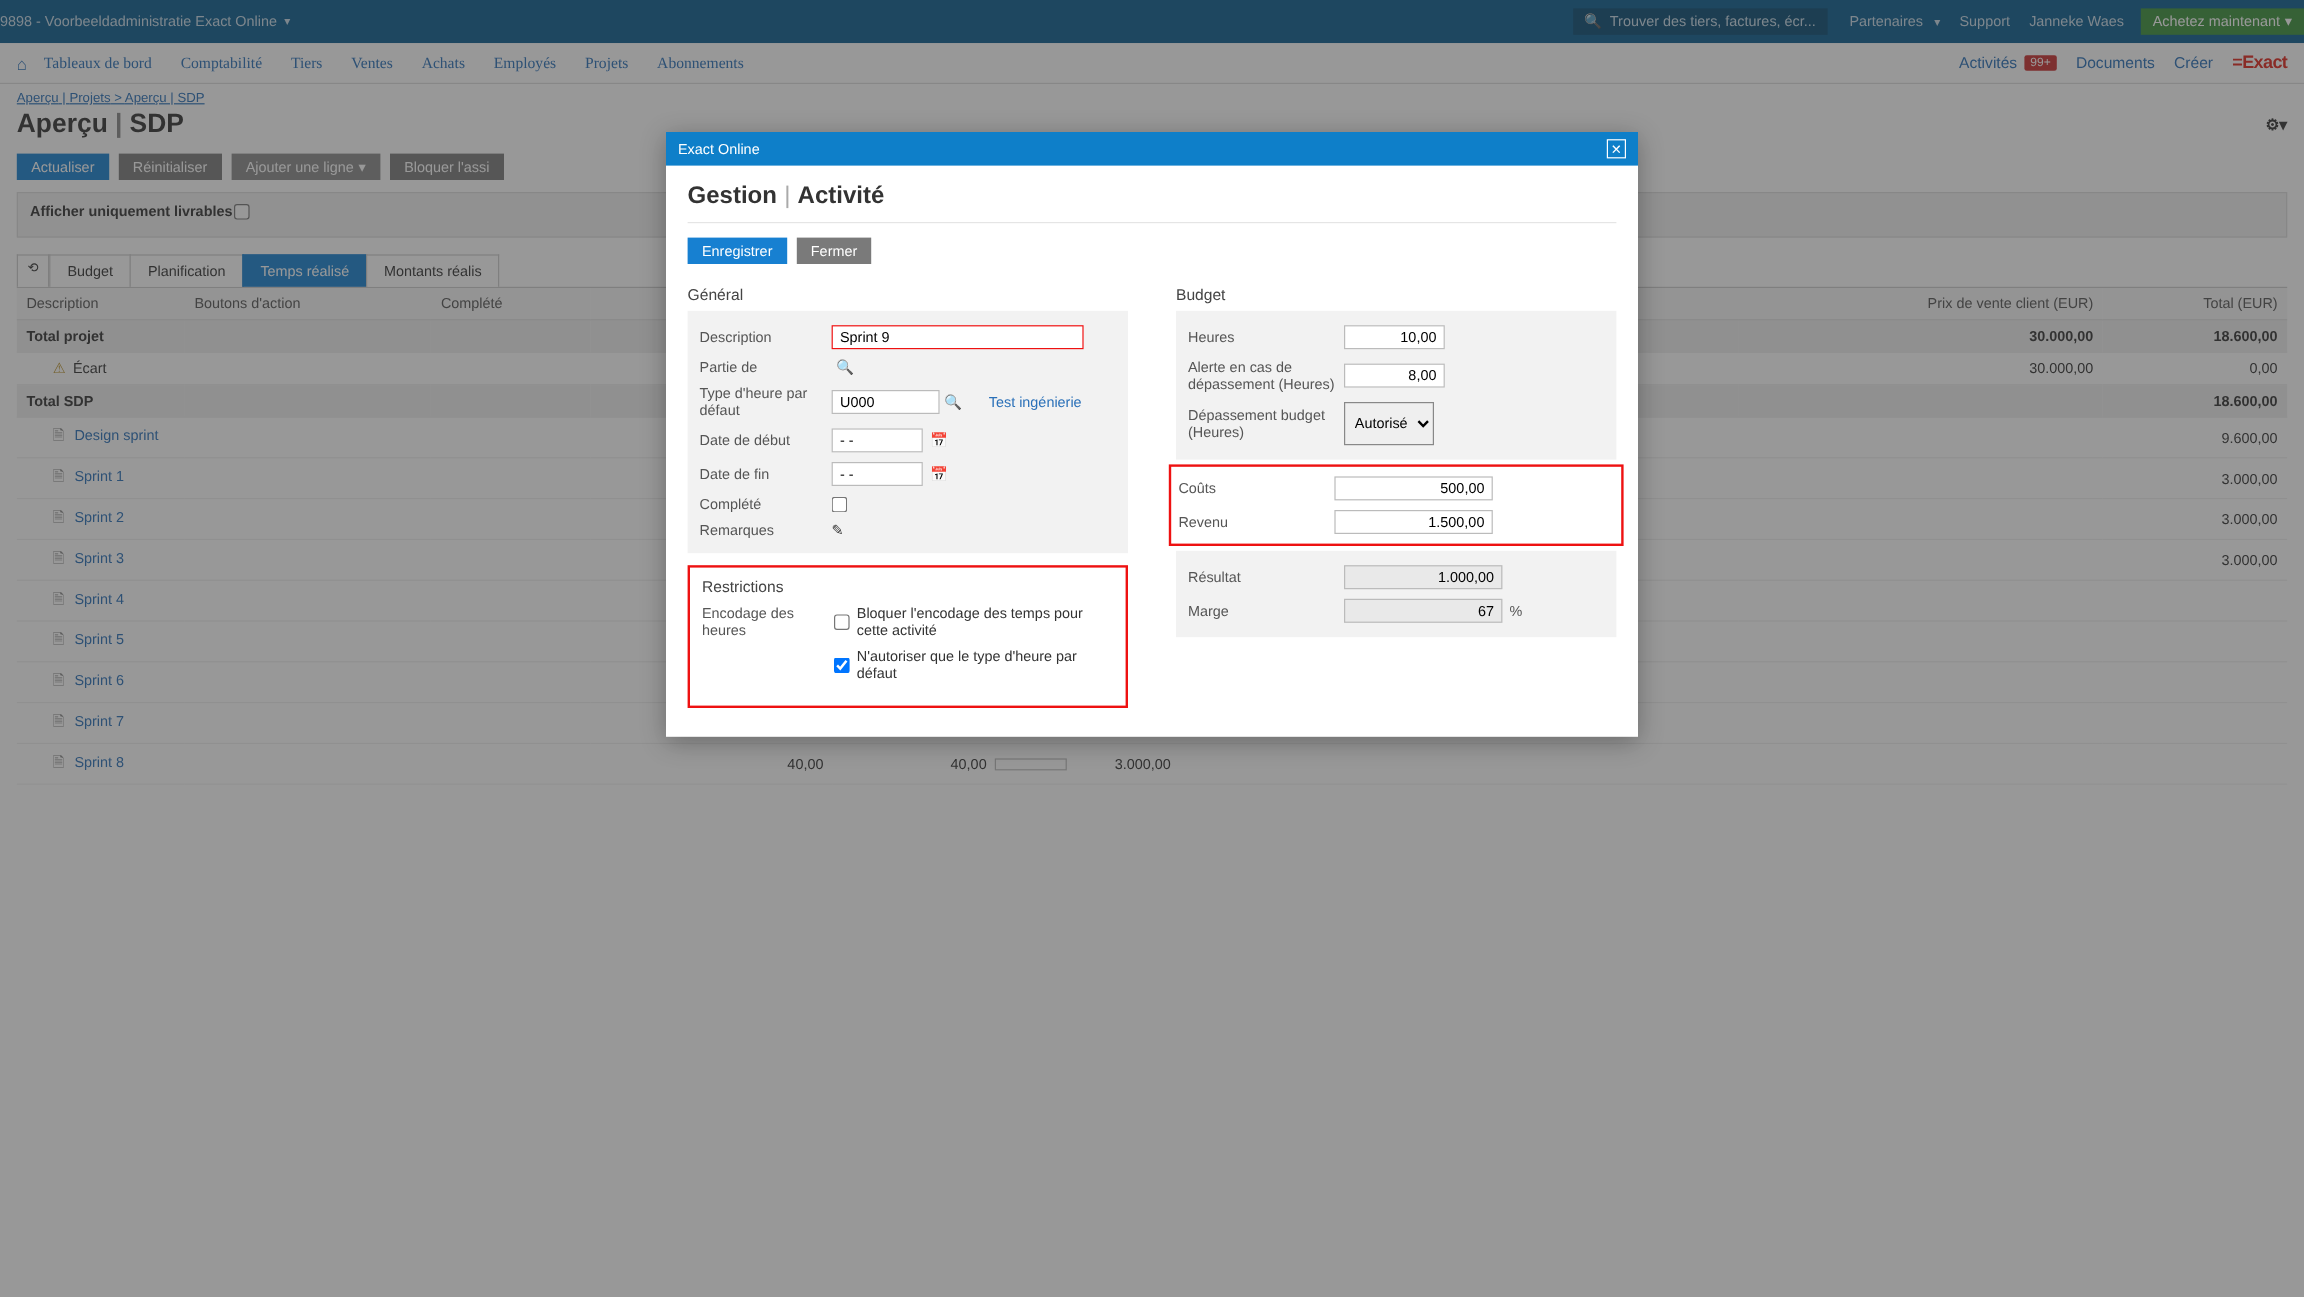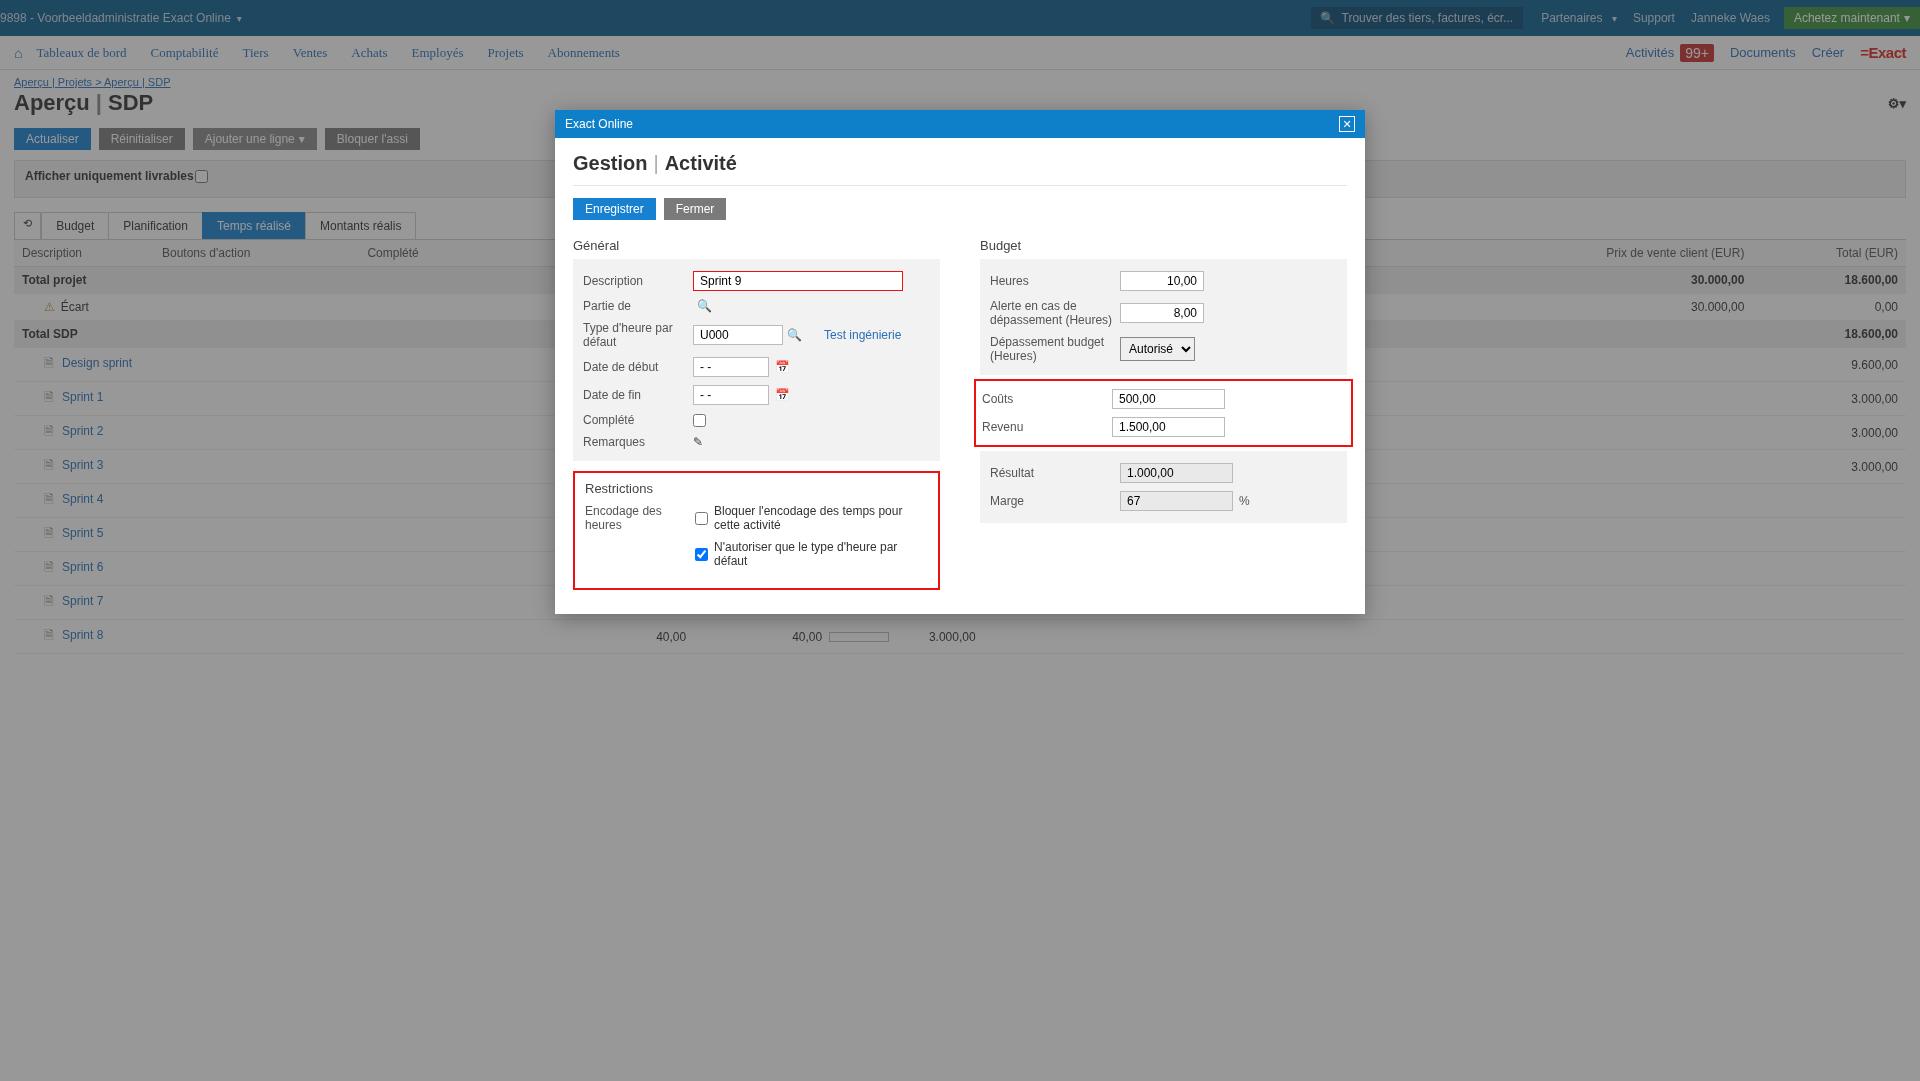--- a/index.html
+++ b/index.html
@@ -13,21 +13,21 @@
 .topbar .search-wrap .icon { color: #9db7c8; }
 .topbar .right-link { margin: 0 8px; font-size: 12px; cursor: pointer; }
 .topbar .buy { background: #3a913a; color: #fff; padding: 4px 10px; font-size: 12px; margin-left: 6px; display: flex; align-items: center; gap: 4px; }
 
 
 .menubar { height: 34px; background: #fff; border-bottom: 1px solid #ddd; display: flex; align-items: center; padding: 0 14px; color: #2a70b8; font-size: 13px; }
 .menubar .home { color: #2a70b8; margin-right: 14px; font-size: 14px; }
 .menubar .mitem { margin-right: 24px; cursor: pointer; font-family: Liberation Serif, serif; }
 .menubar .spacer { flex: 1; }
 .menubar .act { margin-right: 6px; }
-.menubar .badge { background: #c92e2e; color: #fff; padding: 1px 5px; font-size: 14px; border-radius: 2px; }
+.menubar .badge { background: #c92e2e; color: #fff; padding: 1px 5px; font-size: 10px; border-radius: 2px; }
 .menubar .mr { margin-left: 16px; cursor: pointer; }
 .menubar .logo { color: #e1261c; font-weight: bold; font-size: 15px; margin-left: 16px; letter-spacing: -0.5px;}
 
 
 .crumbs { padding: 6px 14px 2px; font-size: 11px; color: #2a70b8; text-decoration: underline; }
 .page-title { padding: 0 14px 8px; font-size: 22px; font-weight: bold; color: #333; display: flex; align-items: center; }
 .page-title .sep { color: #888; margin: 0 6px; }
 .page-tools { margin-left: auto; color: #333; font-size: 13px; }
 
 
@@ -79,22 +79,22 @@
 .mcol { flex: 1; }
 .sect-title { font-size: 13px; color: #444; margin-bottom: 6px; }
 .form-block { background: #f2f2f2; padding: 8px 10px; }
 .frow { display: flex; align-items: center; padding: 4px 0; font-size: 12px; }
 .frow .flab { width: 110px; color: #555; }
 .frow .flab2 { width: 130px; color: #555; }
 .frow input[type=text] { border: 1px solid #bbb; padding: 2px 6px; font-size: 12px; height: 20px;}
 .frow input.wide { width: 210px; }
 .frow input.med { width: 90px; }
 .frow input.num { width: 84px; text-align: right; }
-.frow input.num-wide { width: 113px; }
-.frow select { border: 1px solid #888; padding: 1px 4px; font-size: 12px; height: 24px;}
+.frow input.num-wide { width: 132px; text-align: right; }
+.frow select { border: 1px solid #888; padding: 1px 4px; font-size: 12px; height: 36px;}
 .frow .look { margin-left: 4px; color: #333; }
 .frow .linktxt { color: #2a70b8; margin-left: 22px; }
 .frow .cal { margin-left: 6px; color: #555; }
 .frow .pct { margin-left: 6px; color: #555; }
 .frow input[readonly] { background: #e9e9e9; }
 .red-input { border: 1px solid #e11 !important; }
 
 .restrict-box { border: 2px solid #e11; margin-top: 10px; padding: 8px 10px; }
 .restrict-box .sect-title { margin-bottom: 4px; }
 .restrict-box .form-row { display: flex; padding: 4px 0; font-size: 12px; }

